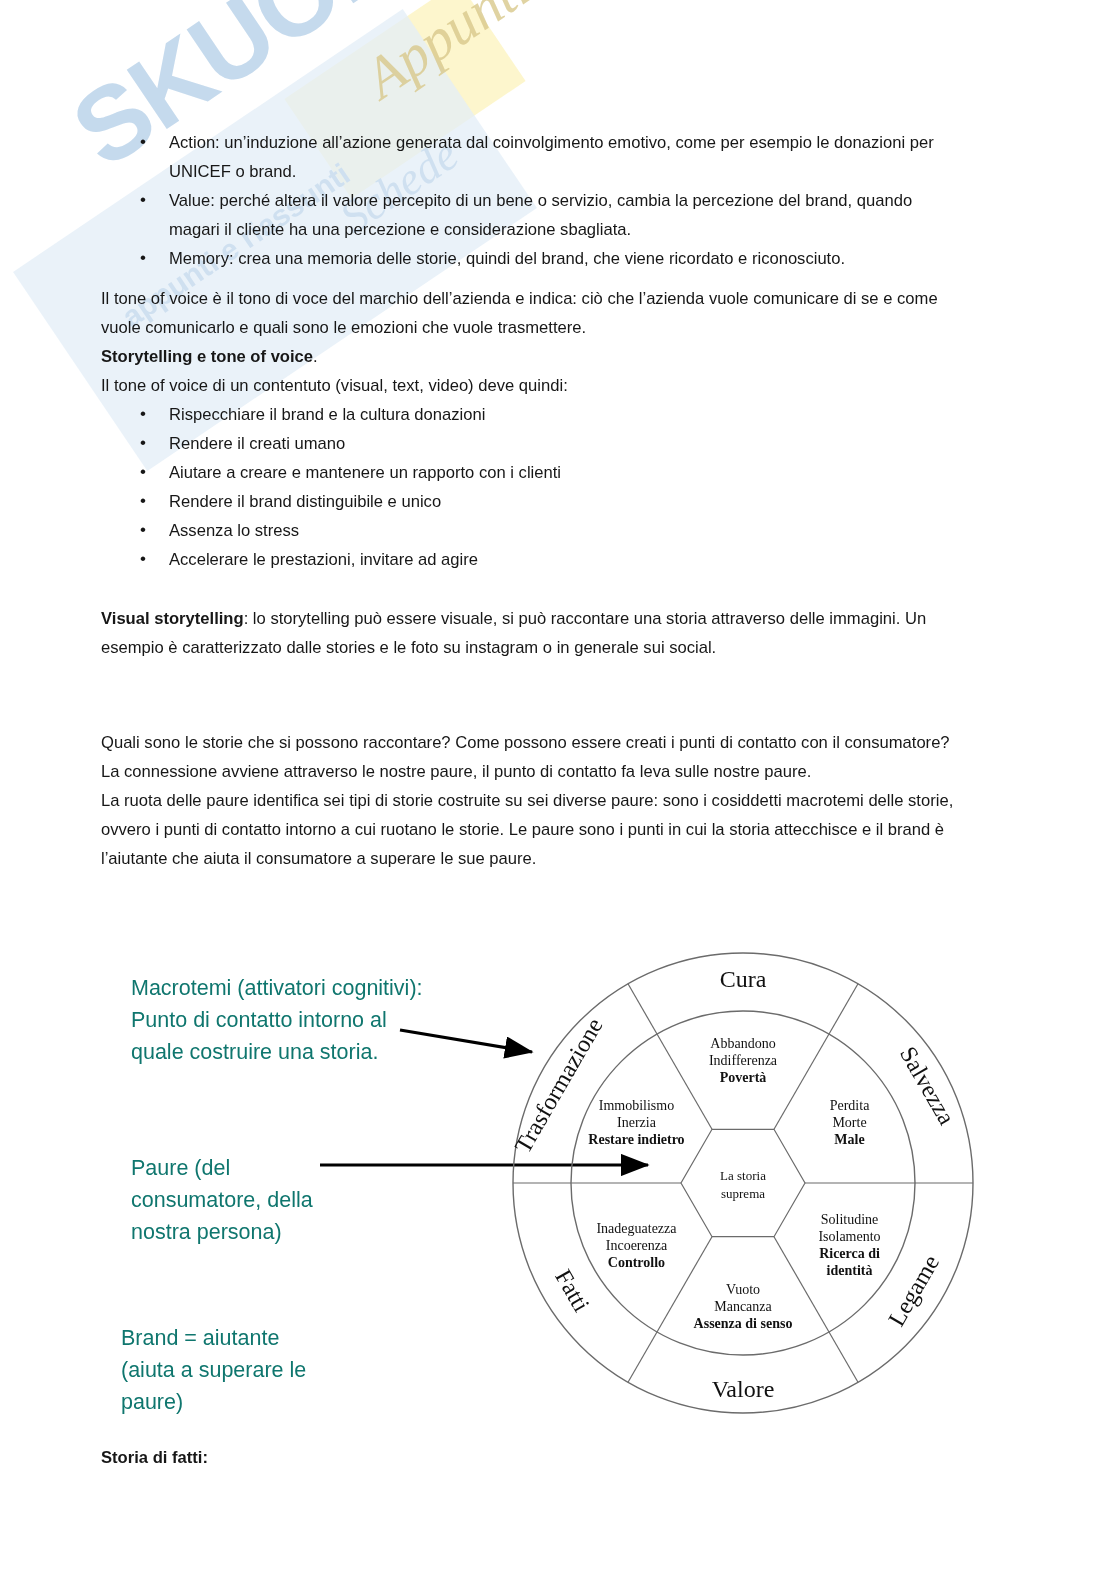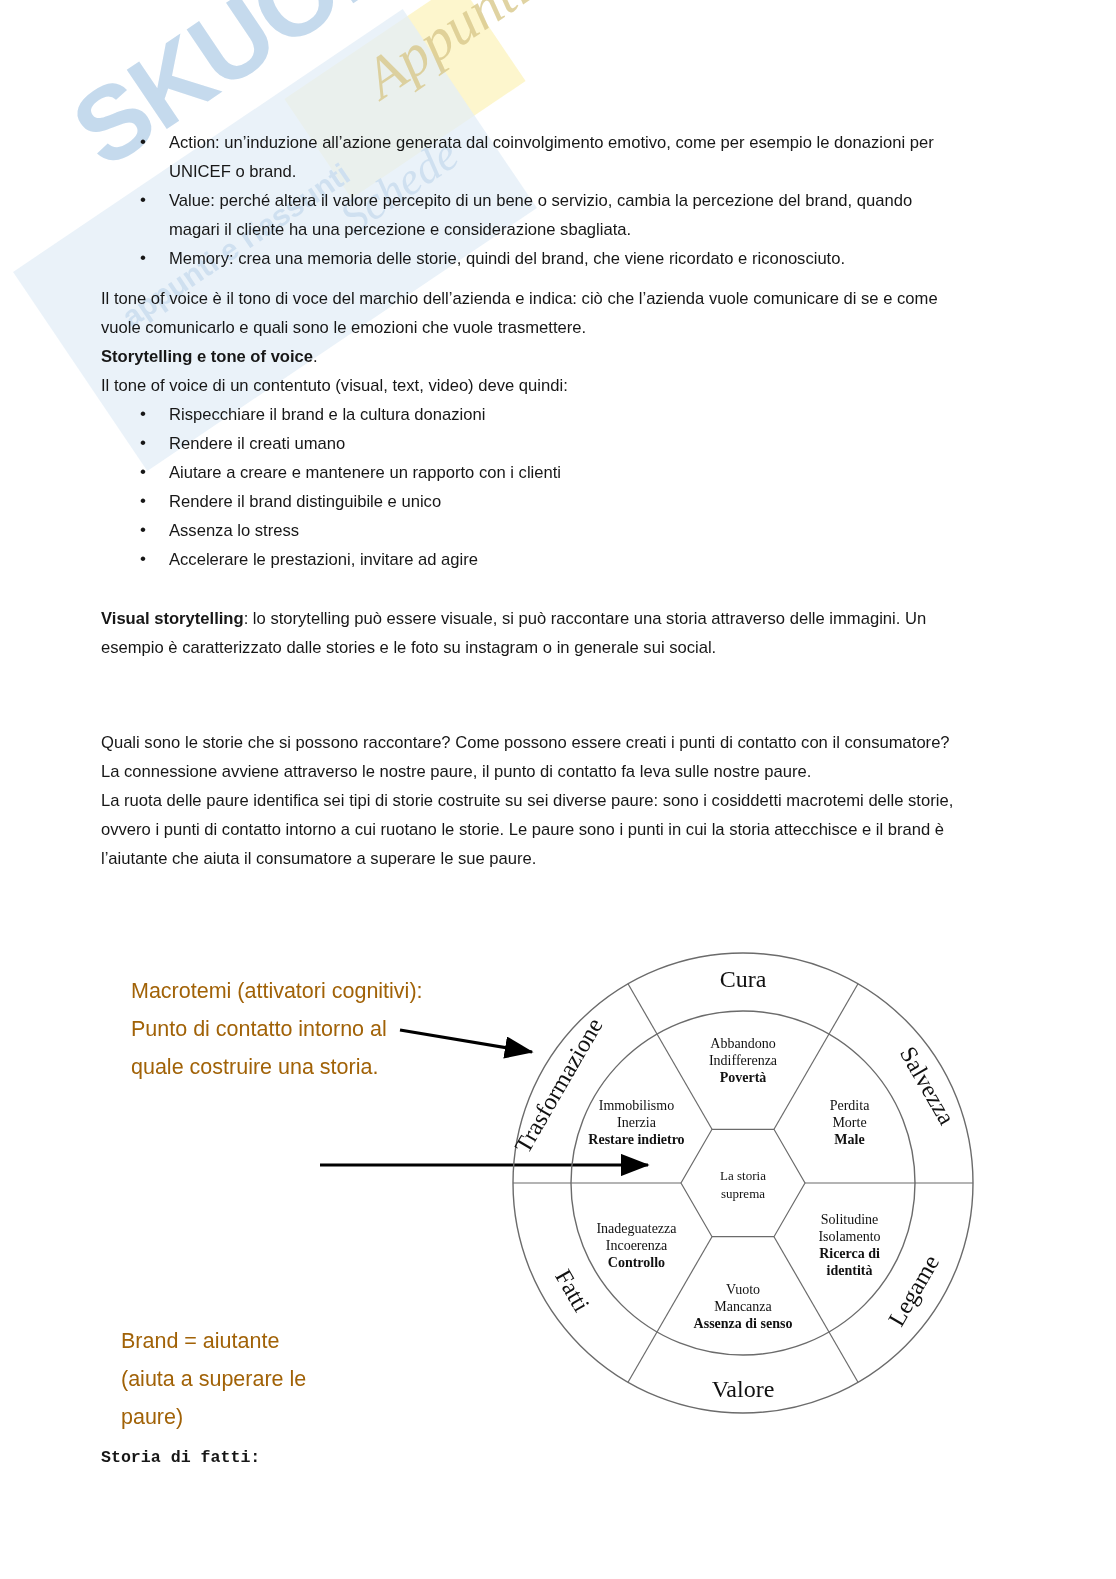--- a/index.html
+++ b/index.html
@@ -134,33 +134,33 @@
     left: 0;
     top: 930px;
     width: 1116px;
     height: 520px;
     z-index: 3;
   }
   .annot {
     position: absolute;
     font-family: "Liberation Sans", sans-serif;
     font-size: 21.5px;
-    line-height: 38px;
-    color: #a16207;
+    line-height: 32px;
+    color: #0f766e;
     white-space: pre-line;
   }
   .annot-macrotemi { left: 131px; top: 42px; }
   .annot-paure     { left: 131px; top: 222px; }
   .annot-brand     { left: 121px; top: 392px; }
 
   .storia-di-fatti {
     position: absolute;
     left: 101px;
     top: 1448px;
-    font-family: Liberation Mono, monospace;
+    font-family: Liberation Sans, sans-serif;
     font-size: 16.6px;
     font-weight: bold;
     color: #171717;
     z-index: 3;
   }
   svg text { user-select: none; }
 </style>
 </head>
 <body>
 
@@ -207,20 +207,23 @@
       <p class="para">Quali sono le storie che si possono raccontare? Come possono essere creati i punti di contatto con il consumatore? La connessione avviene attraverso le nostre paure, il punto di contatto fa leva sulle nostre paure.</p>
       <p class="para">La ruota delle paure identifica sei tipi di storie costruite su sei diverse paure: sono i cosiddetti macrotemi delle storie, ovvero i punti di contatto intorno a cui ruotano le storie. Le paure sono i punti in cui la storia attecchisce e il brand è l’aiutante che aiuta il consumatore a superare le sue paure.</p>
     </div>
   </div>
 
   <div class="diagram-wrap">
 
     <div class="annot annot-macrotemi">Macrotemi (attivatori cognitivi):
 Punto di contatto intorno al
 quale costruire una storia.</div>
+    <div class="annot annot-paure">Paure (del
+consumatore, della
+nostra persona)</div>
     <div class="annot annot-brand">Brand = aiutante
 (aiuta a superare le
 paure)</div>
 
     <svg id="wheel-svg" width="1116" height="520" viewBox="0 0 1116 520" style="position:absolute;left:0;top:0;">
       <defs>
         <marker id="arrowhead" markerWidth="9" markerHeight="7" refX="8.5" refY="3.5" orient="auto">
           <polygon points="0 0, 9 3.5, 0 7" fill="#000000"></polygon>
         </marker>
       </defs>

